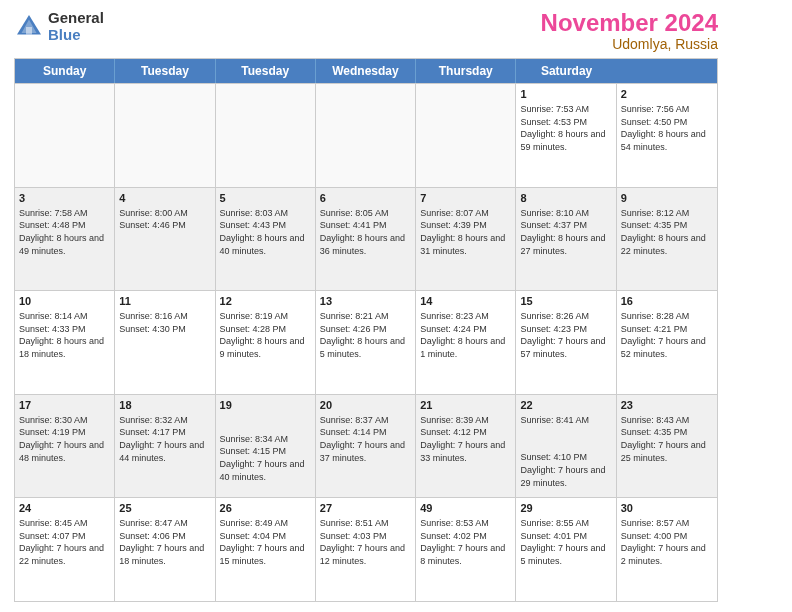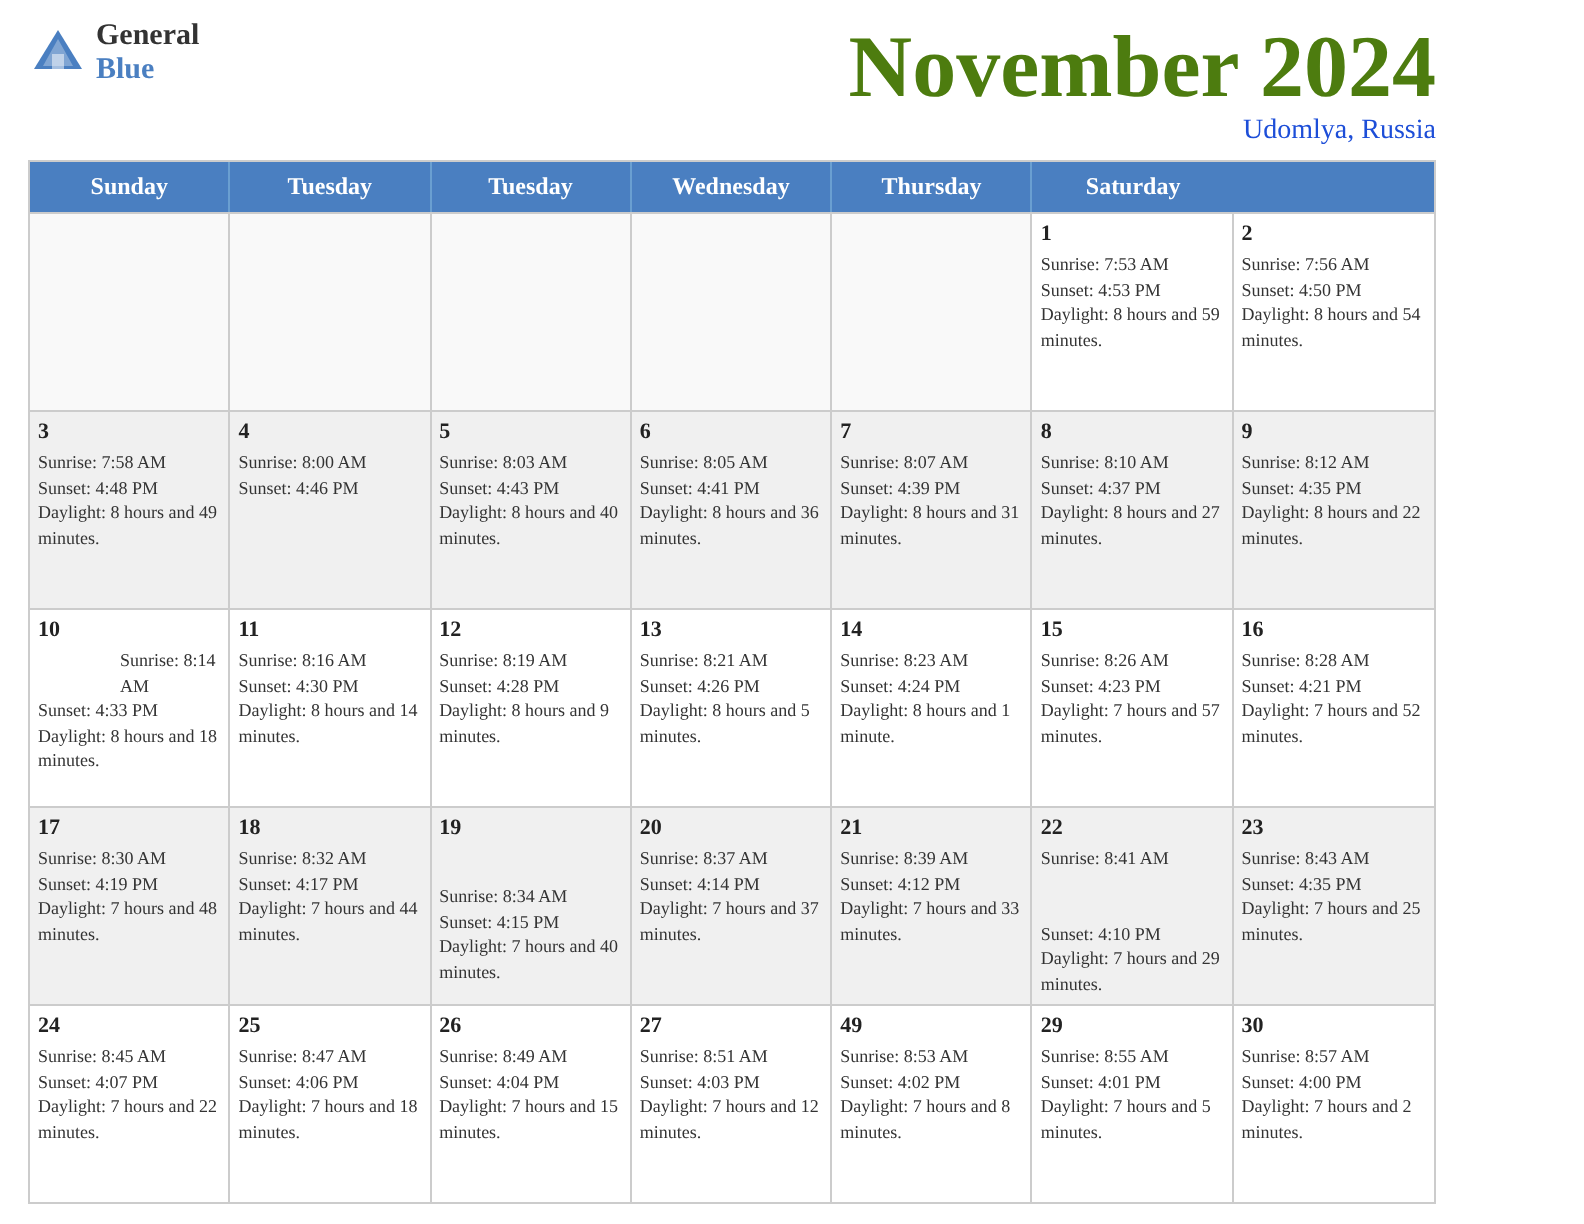--- a/index.html
+++ b/index.html
@@ -9,21 +9,20 @@
       width: 792px;
       height: 612px;
       overflow: hidden;
     }
     .page {
       width: 732px;
       height: 612px;
       padding: 10px 14px 10px 14px;
       display: flex;
       flex-direction: column;
-      font-family: Liberation Serif, serif;
     }
     .header {
       display: flex;
       justify-content: space-between;
       align-items: flex-start;
       margin-bottom: 6px;
     }
     .logo {
       display: flex;
       align-items: center;
@@ -45,29 +44,29 @@
       color: #4a7fc1;
     }
     .logo-icon {
       width: 30px;
       height: 30px;
     }
     .title-block {
       text-align: right;
     }
     .month-title {
-      font-size: 44px;
+      font-size: 24px;
       font-weight: bold;
-      color: #4d7c0f;
+      color: #ec4899;
       line-height: 1.1;
       margin-left: 24px;
     }
     .location {
       font-size: 14px;
-      color: #1d4ed8;
+      color: #a16207;
     }
     .calendar {
       flex: 1;
       display: flex;
       flex-direction: column;
       border: 1px solid #ccc;
     }
     .cal-header-row {
       display: grid;
       grid-template-columns: repeat(7, 1fr);
@@ -227,31 +226,30 @@
               <span style="display: block;">Sunrise: 8:12 AM</span>
               <span style="display: block;">Sunset: 4:35 PM</span>
               <span style="display: block;">Daylight: 8 hours and 22 minutes.</span>
             </div>
           </div>
         </div>
         <div class="cal-row">
           <div class="cal-cell">
             <span class="day-num">10</span>
             <div class="cell-info">
-              <span style="display: block; margin-left: 41px;">Sunrise: 8:14 AM</span>
+              <span style="display: block;">Sunrise: 8:14 AM</span>
               <span style="display: block;">Sunset: 4:33 PM</span>
               <span style="display: block;">Daylight: 8 hours and 18 minutes.</span>
             </div>
           </div>
           <div class="cal-cell">
             <span class="day-num">11</span>
             <div class="cell-info">
               <span style="display: block;">Sunrise: 8:16 AM</span>
               <span style="display: block;">Sunset: 4:30 PM</span>
-              <span style="display: block;">Daylight: 8 hours and 14 minutes.</span>
             </div>
           </div>
           <div class="cal-cell">
             <span class="day-num">12</span>
             <div class="cell-info">
               <span style="display: block;">Sunrise: 8:19 AM</span>
               <span style="display: block;">Sunset: 4:28 PM</span>
               <span style="display: block;">Daylight: 8 hours and 9 minutes.</span>
             </div>
           </div>

